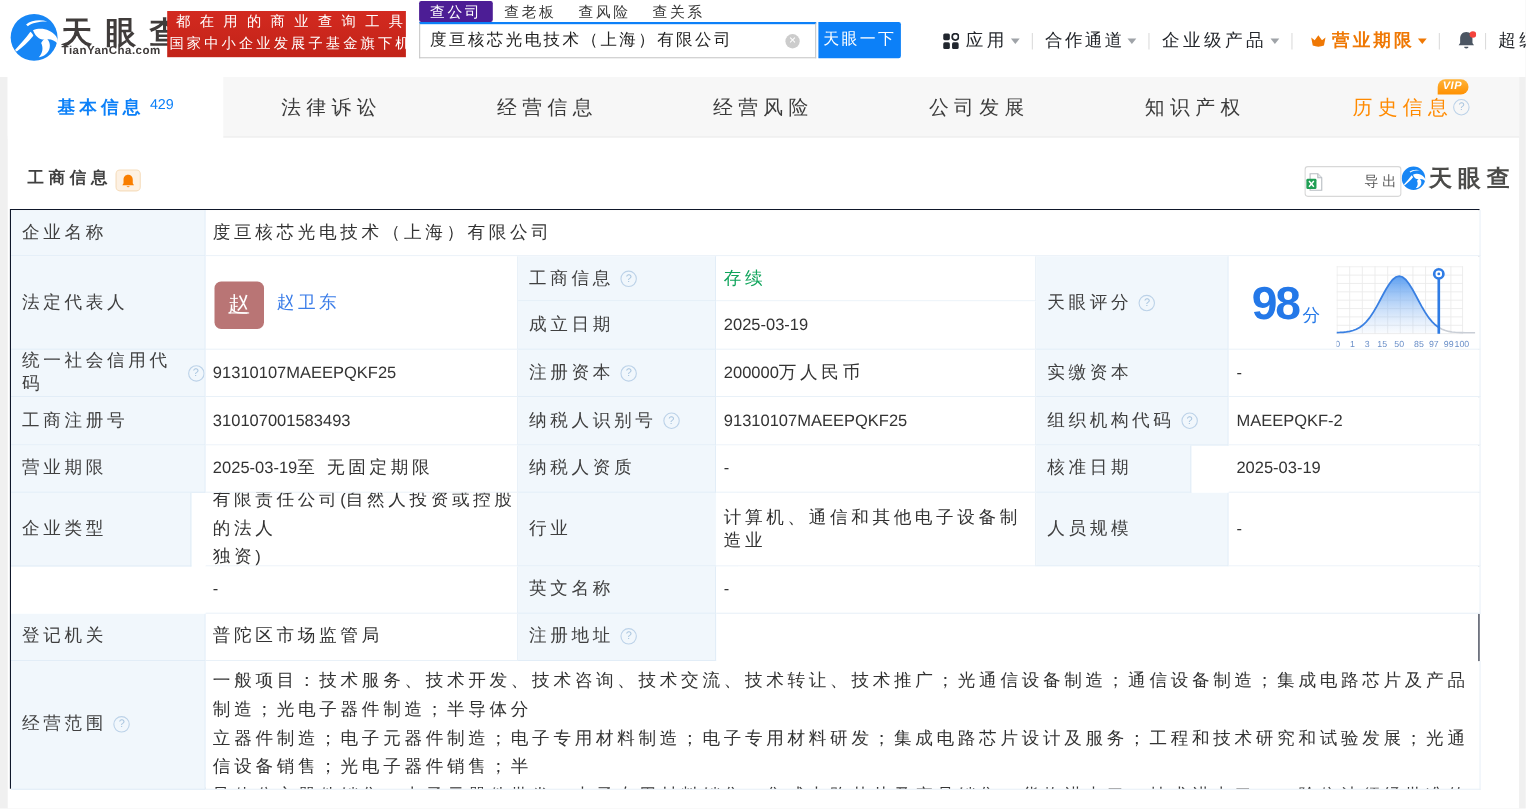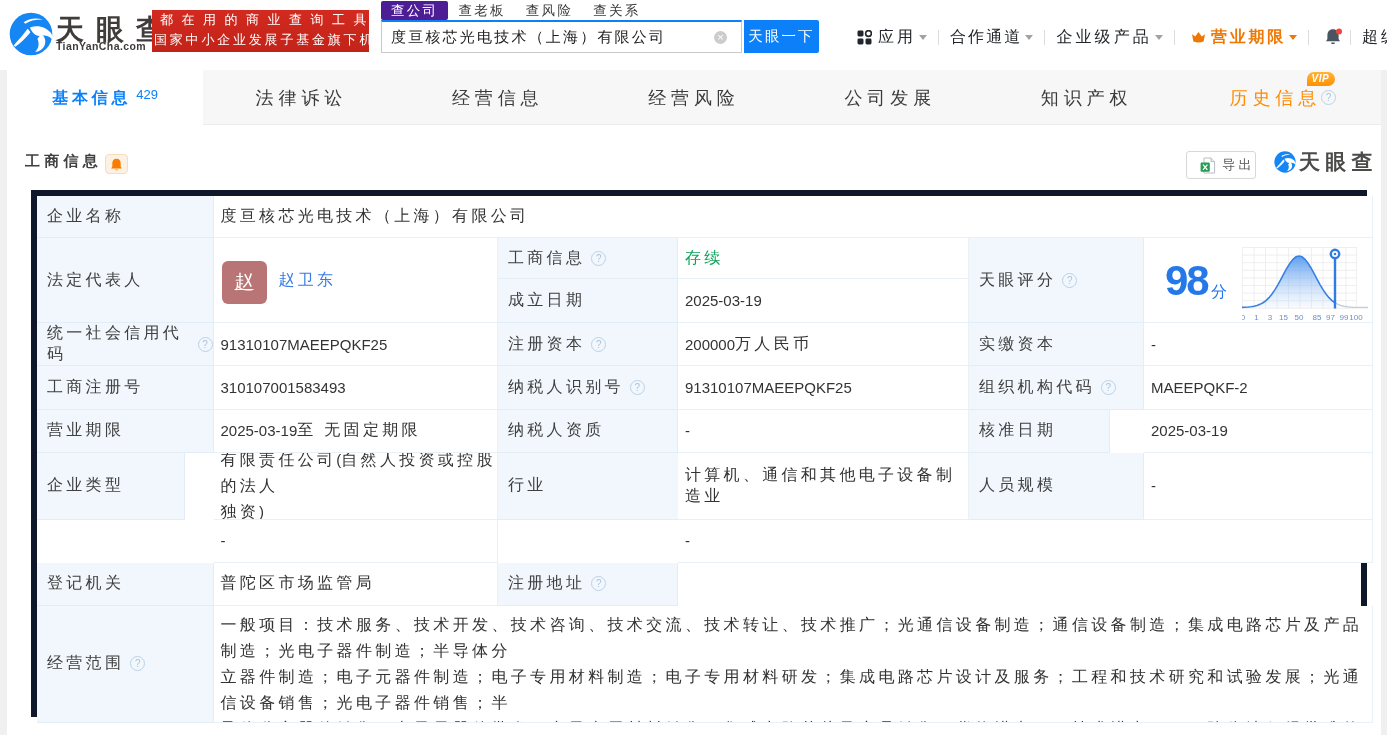--- a/index.html
+++ b/index.html
@@ -30,24 +30,24 @@
 .tab{width:196.3px;height:55px;display:flex;align-items:center;justify-content:center;font-size:18px;color:#3b3b3b;letter-spacing:4.9px}
 .tab.act{background:#fff;color:#0c80f8;font-weight:bold;letter-spacing:3.75px;height:56px;z-index:2}
 .t246{font-size:13px;font-weight:normal;letter-spacing:0;position:relative;top:-4px;margin-left:5px}
 .hist{color:#ff8a00;position:relative}
 .qm{display:inline-block;width:15px;height:15px;border:1px solid #bcd2e8;border-radius:50%;color:#a8c4de;font-size:10px;line-height:13px;text-align:center;letter-spacing:0;font-weight:normal;flex:none}
 .vip{position:absolute;right:-14px;top:-14px;background:linear-gradient(180deg,#ffb43a,#ff9000);color:#fff;font-size:10px;font-style:italic;font-weight:bold;padding:1px 6px 2px 5px;border-radius:8px 8px 8px 0;letter-spacing:.5px}
 #sect{position:absolute;left:0;top:0;width:1374px;height:665px}
 .cjk{letter-spacing:3.3px;font-size:16px}
 #ttl{position:absolute;left:18px;top:82px;font-size:15px;font-weight:bold;color:#404040;letter-spacing:4.25px}
 #bellbox{position:absolute;left:98px;top:84px;width:23px;height:20px;background:#fdf1e3;border:1px solid #f6ddbd;border-radius:4px;text-align:center}
-#exp{position:absolute;left:1179px;top:81px;width:70px;height:28px;border:1px solid #d8d8d8;border-radius:3px;background:#fff;display:flex;align-items:center;justify-content:flex-end;color:#595959;font-size:13px}
+#exp{position:absolute;left:1179px;top:81px;width:88px;height:28px;border:1px solid #d8d8d8;border-radius:3px;background:#fff;display:flex;align-items:center;justify-content:space-between;color:#595959;font-size:13px}
 #minilogo{position:absolute;left:1267px;top:80px;height:24px;display:flex;align-items:center}
 #minilogo .mt{font-size:21px;font-weight:bold;color:#4b4b49;letter-spacing:5.3px;margin-left:3px}
-#tbl{position:absolute;left:24px;top:120px;width:1336px;height:527px;border:6px solid #0f172a}
+#tbl{position:absolute;left:2px;top:120px;width:1336px;height:527px;border:1px solid #0f172a}
 .cell{position:absolute;display:flex;align-items:center;padding-left:10px;font-size:15px;color:#333;overflow:hidden}
 .lb{background:#f1f7fc;border-right:1px solid #e2edf7;border-bottom:1px solid #e2edf7;color:#404040}
 .vl{background:#fff;border-right:1px solid #e9f1f8;border-bottom:1px solid #e9f1f8;padding-left:7px}
 .lb .qm{margin-left:6px}
 a.lk{color:#3a7ce8;text-decoration:none}
 .grn{color:#0fa45b}
 .av{display:inline-flex;width:45px;height:43px;background:#b97575;border-radius:6px;color:#fff;font-size:19px;align-items:center;justify-content:center;text-decoration:underline;flex:none;position:relative;top:2px;margin-left:1px}
 #score98{font-size:42px;font-weight:bold;color:#2478e8;position:absolute;left:21px;top:19px;letter-spacing:-2px}
 #scorefen{position:absolute;left:67px;top:44px;font-size:16px;color:#2478e8;letter-spacing:0}
 #chart{position:absolute;left:98px;top:9px}
@@ -245,37 +245,40 @@
         </div>
 <div class="cell vl" style="left:176.5px;top:213.5px;width:284.5px;height:43.5px">2025-03-19 <span class="cjk">至 无固定期限</span></div>
 <div class="cell lb" style="left:461px;top:213.5px;width:180px;height:43.5px">
           <span class="cjk">纳税人资质</span>
         </div>
 <div class="cell vl" style="left:641px;top:213.5px;width:291px;height:43.5px">-</div>
 <div class="cell lb" style="left:932px;top:213.5px;width:141px;height:43.5px">
           <span class="cjk">核准日期</span>
         </div>
 <div class="cell vl" style="left:1107px;top:213.5px;width:229px;height:43.5px">2025-03-19</div>
-<div class="cell lb" style="left:0px;top:257px;width:148px;height:66.5px">
+<div class="cell lb" style="left:0px;top:257px;width:164px;height:66.5px">
           <span class="cjk">企业类型</span>
         </div>
 <div class="cell vl" style="left:176.5px;top:257px;width:284.5px;height:66.5px">
           <div style="line-height:26px"><span class="cjk">有限责任公司</span>(<span class="cjk">自然人投资或控股的法人</span><br><span class="cjk">独资</span>)</div>
         </div>
 <div class="cell lb" style="left:461px;top:257px;width:200px;height:66.5px">
           <span class="cjk">行业</span>
         </div>
 <div class="cell vl" style="left:641px;top:257px;width:291px;height:66.5px">
           <span class="cjk">计算机、通信和其他电子设备制造业</span>
         </div>
 <div class="cell lb" style="left:932px;top:257px;width:175px;height:66.5px">
           <span class="cjk">人员规模</span>
         </div>
 <div class="cell vl" style="left:1107px;top:257px;width:229px;height:66.5px">-</div>
 <div class="cell vl" style="left:176.5px;top:323.5px;width:284.5px;height:43.5px">-</div>
+<div class="cell lb" style="left:461px;top:323.5px;width:180px;height:43.5px">
+          <span class="cjk">英文名称</span>
+        </div>
 <div class="cell vl" style="left:641px;top:323.5px;width:695px;height:43.5px">-</div>
 <div class="cell lb" style="left:0px;top:367px;width:176.5px;height:42.5px">
           <span class="cjk">登记机关</span>
         </div>
 <div class="cell vl" style="left:176.5px;top:367px;width:284.5px;height:42.5px">
           <span class="cjk">普陀区市场监管局</span>
         </div>
 <div class="cell lb" style="left:461px;top:367px;width:180px;height:42.5px">
           <span class="cjk">注册地址</span>
           <span class="qm">?</span>

